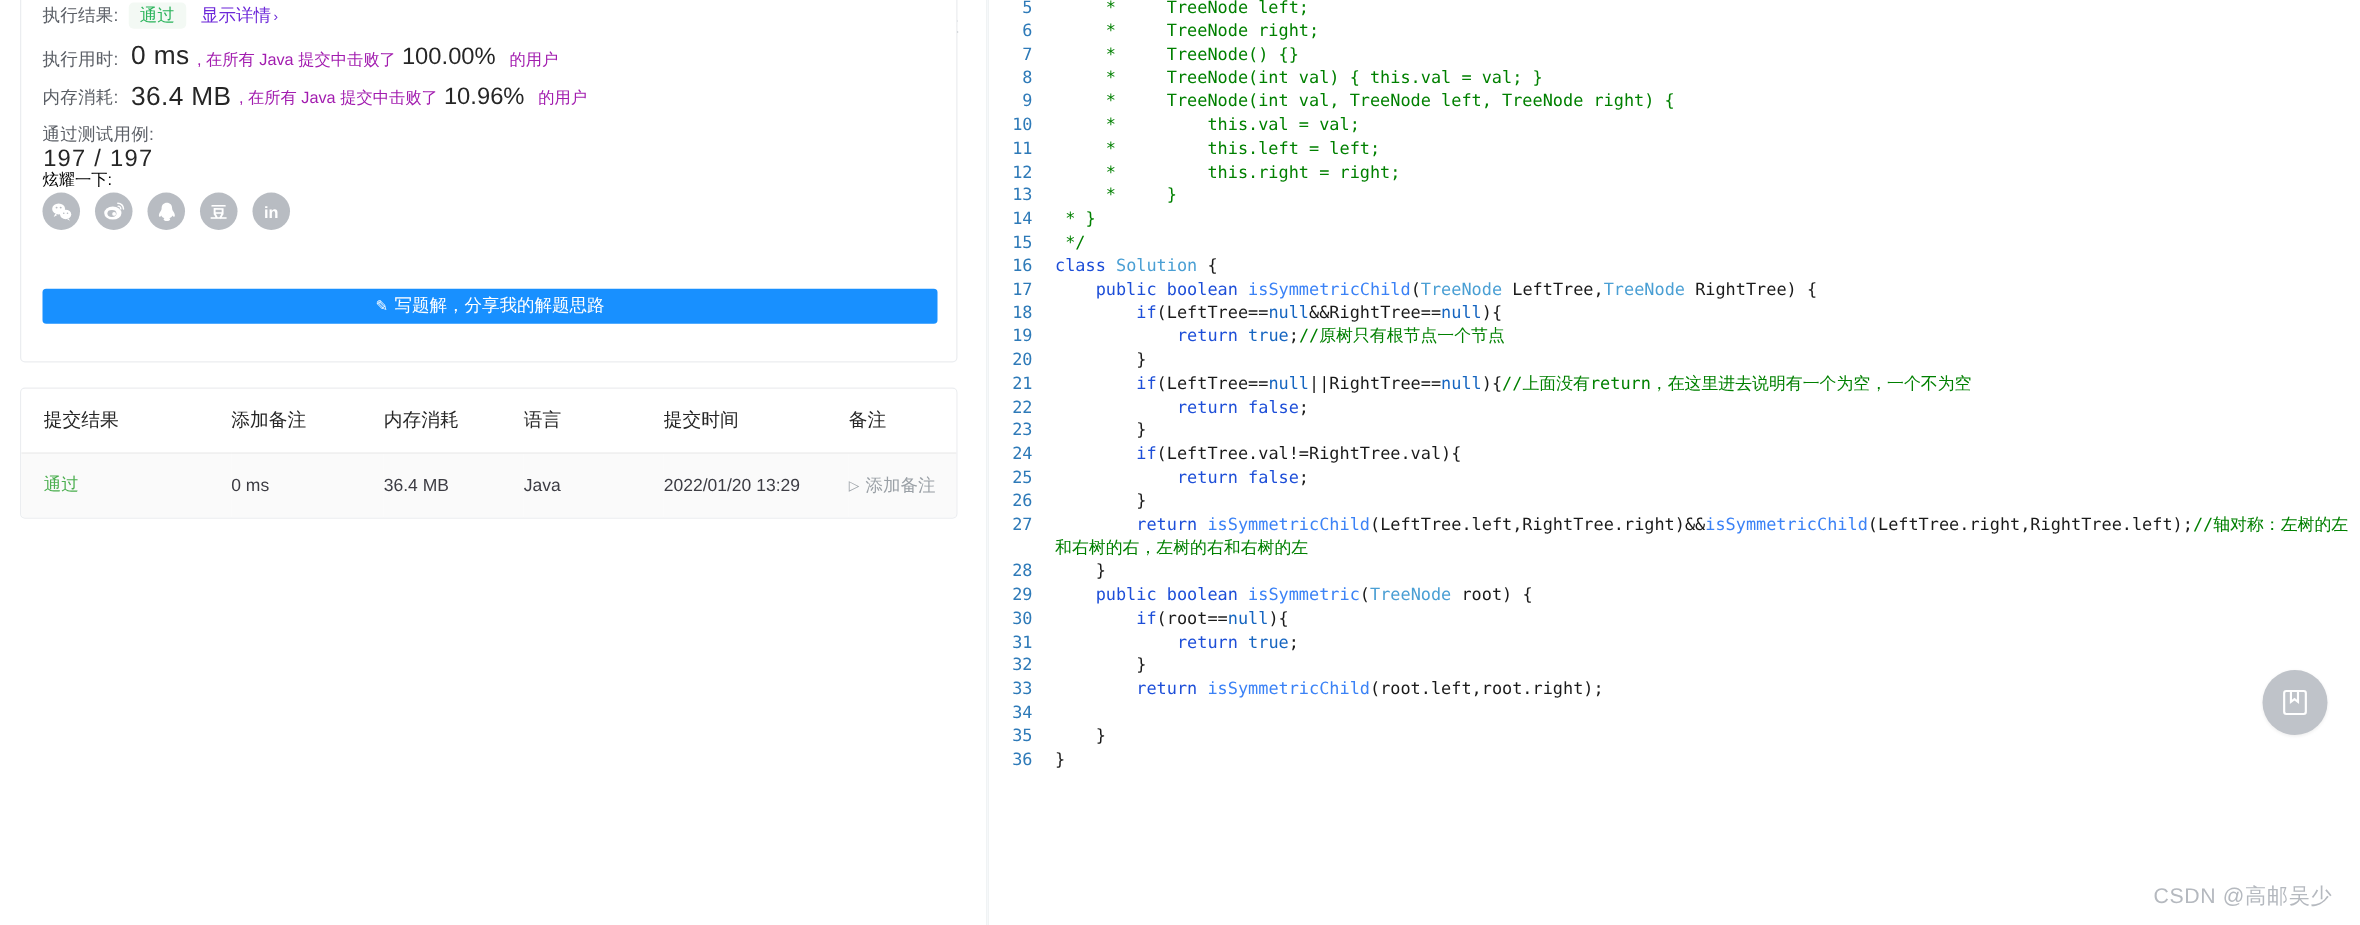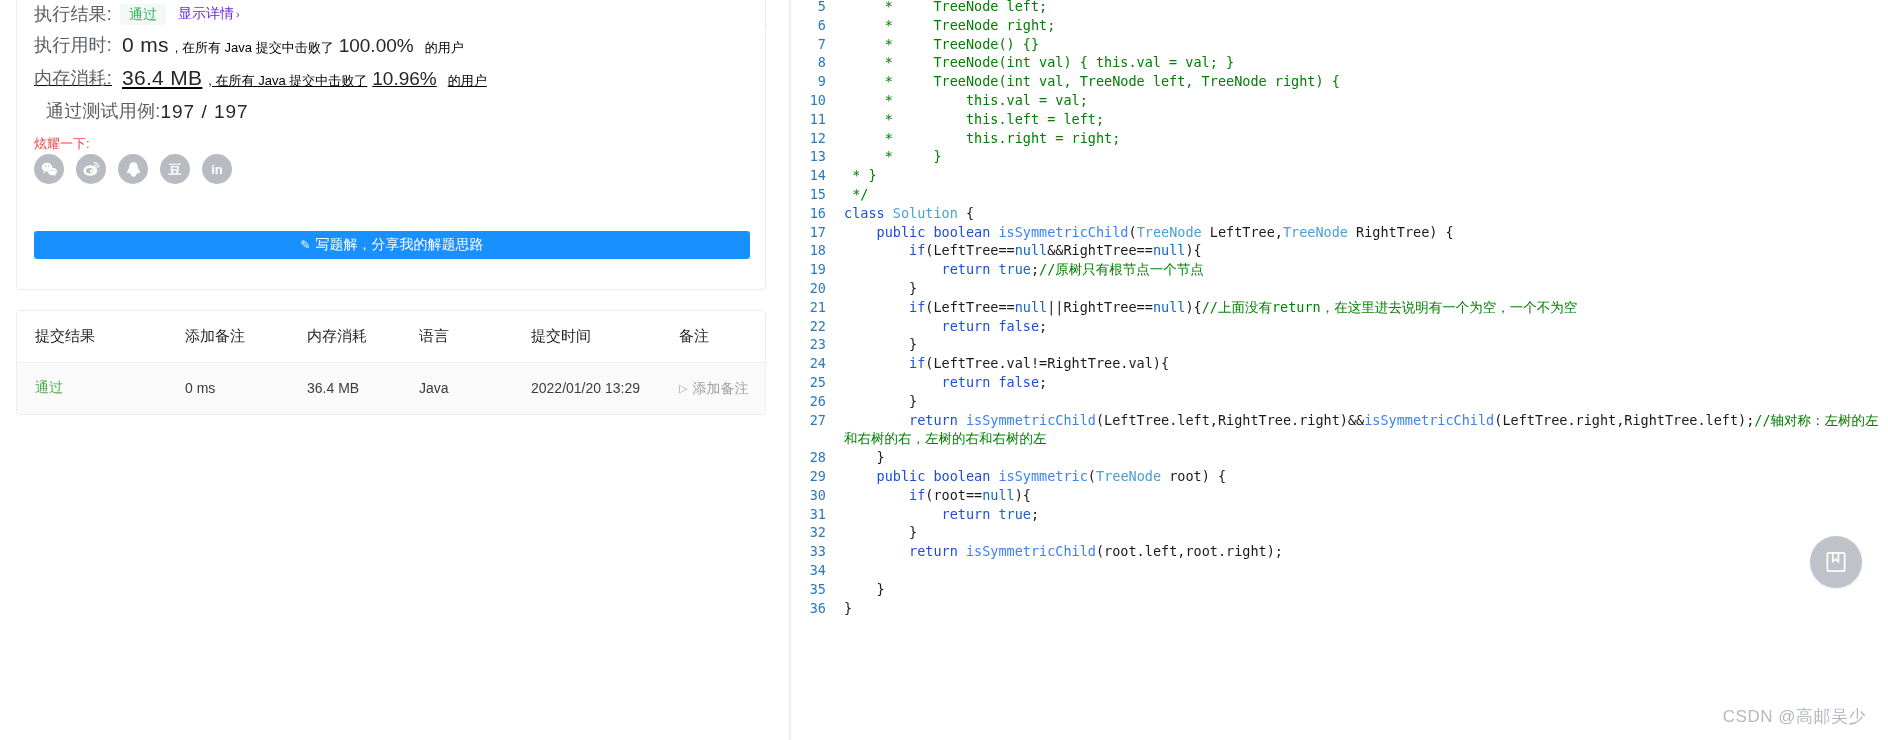--- a/index.html
+++ b/index.html
@@ -25,21 +25,21 @@
     left: 16px; top: -10px;
     width: 750px; height: 300px;
     border: 1px solid #ebedf0;
     border-radius: 4px;
     background: #fff;
     box-sizing: border-box;
   }
 
   .lbl {
     color: #3c3c4399; color: #5b5f66;
-    font-size: 18px;
+    font-size: 14px;
     letter-spacing: .2px;
   }
   .res-row1 { position:absolute; left: 17px; top: 11px; display:flex; align-items:center; }
   .badge-pass {
     margin-left: 8px;
     background: #f3f9f4;
     color: #2db55d;
     font-size: 14px;
     padding: 3px 9px 4px;
     border-radius: 4px;
@@ -47,48 +47,48 @@
   }
   .show-detail {
     margin-left: 12px;
     color: #6d28d9;
     font-size: 14px;
     cursor: pointer;
   }
   .show-detail .chev { font-size: 11px; margin-left: 2px; }
 
   .res-row2 { position:absolute; left: 17px; top: 42px; display:flex; align-items:flex-end; }
-  .res-row3 { position:absolute; left: 17px; top: 75px; display:flex; align-items:flex-end;text-decoration:underline; }
-  .res-row4 { position:absolute; left: 29px; top: 108px; display:flex; align-items:flex-end; }
+  .res-row3 { position:absolute; left: 17px; top: 75px; display:flex; align-items:center; }
+  .res-row4 { position:absolute; left: 17px; top: 108px; display:flex; align-items:center;flex-direction:column; }
 
   .big-num {
     font-size: 21px;
     color: #262626;
     margin-left: 10px;
     font-weight: 400;
     letter-spacing: .3px;
   }
   .mid-txt {
     font-size: 13px;
-    color: #000000;
+    color: #a21caf;
     margin-left: 6px;
   }
   .pct {
     font-size: 19px;
     color: #262626;
     margin: 0 5px;
   }
   .testcases {
     font-size: 19px;
     color: #262626;
     margin-left: 0;
     letter-spacing: 1px;
   }
 
-  .show-off-lbl { position:absolute; left: 17px; top: 144px; font-size: 13px; color:#ef4444; }
+  .show-off-lbl { position:absolute; left: 17px; top: 144px; font-size: 13px; color:#000000; }
   .social-row { position:absolute; left: 17px; top: 163px; display:flex; gap: 12px; }
   .soc {
     width: 30px; height: 30px; border-radius: 50%;
     background: #b8bcc2;
     display:flex; align-items:center; justify-content:center;
     color: #fff;
     cursor: pointer;
   }
   .soc svg { display:block; }
   .soc .gl { font-size: 13px; line-height: 1; font-weight: 600;}

